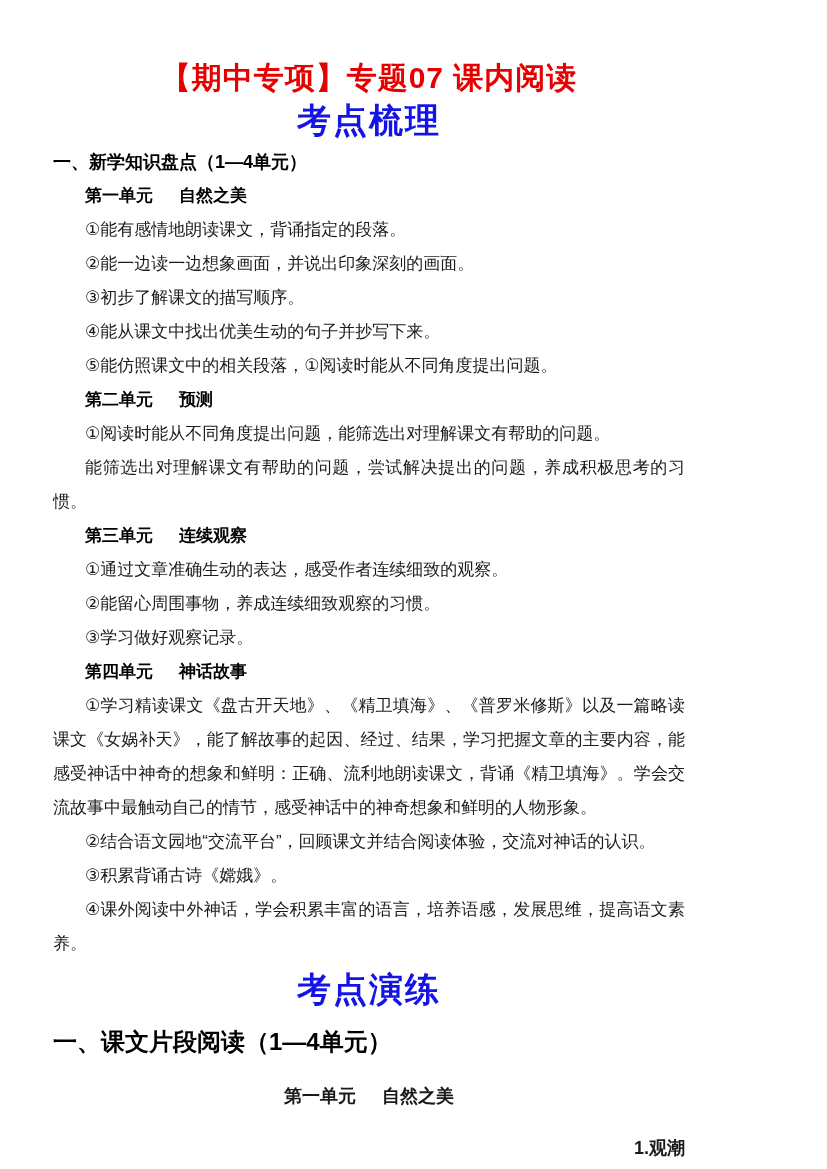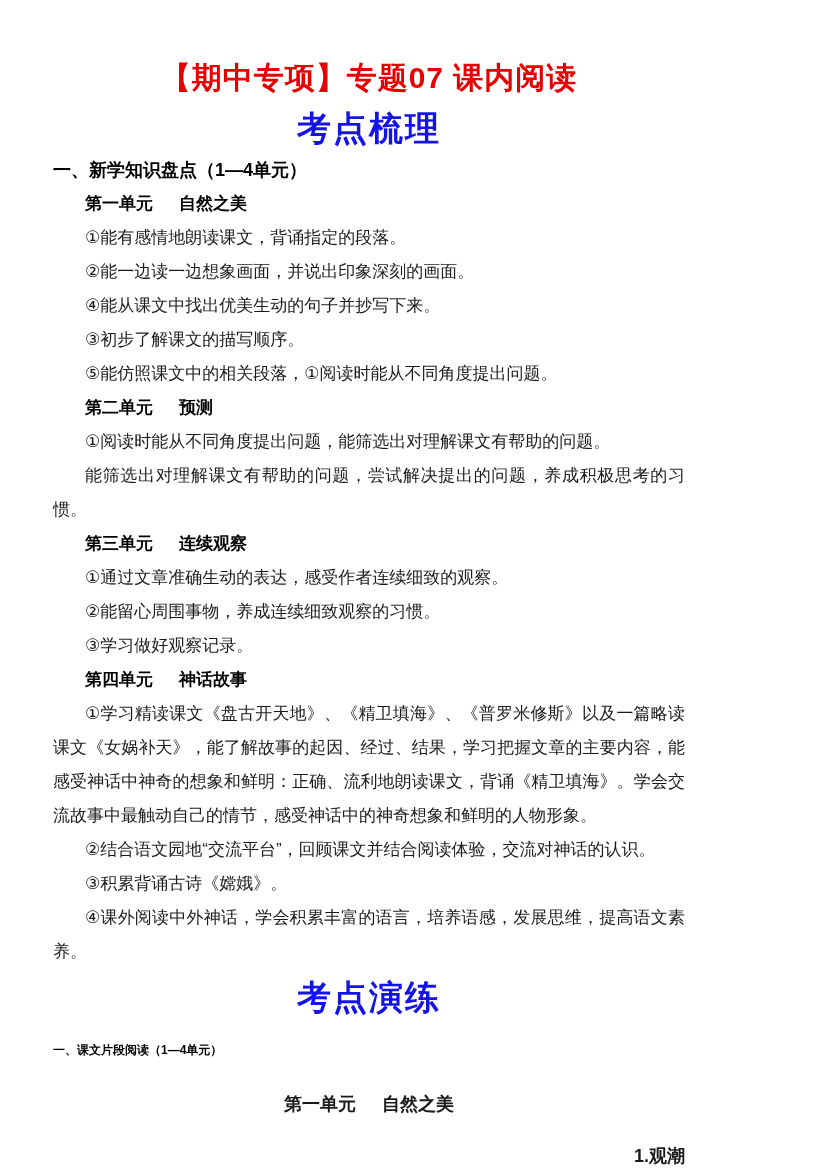--- a/index.html
+++ b/index.html
@@ -27,21 +27,21 @@
     line-height: 40px;
   }
   .big-heading {
     text-align: center;
     font-size: 34px;
     font-weight: bold;
     color: #1414e6;
     letter-spacing: 2px;
     line-height: 44px;
   }
-  .heading-kaodian { margin-top: 8px; }
+  .heading-kaodian { margin-top: 0; }
   .review-body {
     margin-top: 3px;
     font-size: 17px;
     line-height: 34px;
   }
   .outline-heading {
     font-size: 18px;
     font-weight: bold;
     color: #000000;
   }
@@ -54,21 +54,21 @@
   .unit-topic { margin-left: 26px; }
   .item {
     font-size: 17px;
     color: #1a1a1a;
     text-indent: 32px;
     text-align: justify;
   }
   .heading-yanlian { margin-top: 6px; }
   .practice-heading {
     margin-top: 14px;
-    font-size: 12px;
+    font-size: 24px;
     font-weight: bold;
     color: #000000;
     line-height: 34px;
   }
   .centered-unit {
     margin-top: 22px;
     text-align: center;
     font-size: 18px;
     font-weight: bold;
     line-height: 30px;
@@ -90,22 +90,22 @@
 
   <div class="big-heading heading-kaodian">考点梳理</div>
 
   <div class="review-body">
 
     <div class="outline-heading">一、新学知识盘点（1—4单元）</div>
 
     <div class="unit-title"><span>第一单元</span><span class="unit-topic">自然之美</span></div>
     <p class="item">①能有感情地朗读课文，背诵指定的段落。</p>
     <p class="item">②能一边读一边想象画面，并说出印象深刻的画面。</p>
+    <p class="item">③初步了解课文的描写顺序。</p>
     <p class="item">④能从课文中找出优美生动的句子并抄写下来。</p>
-    <p class="item">③初步了解课文的描写顺序。</p>
     <p class="item">⑤能仿照课文中的相关段落，①阅读时能从不同角度提出问题。</p>
 
     <div class="unit-title"><span>第二单元</span><span class="unit-topic">预测</span></div>
     <p class="item">①阅读时能从不同角度提出问题，能筛选出对理解课文有帮助的问题。</p>
     <p class="item">能筛选出对理解课文有帮助的问题，尝试解决提出的问题，养成积极思考的习惯。</p>
 
     <div class="unit-title"><span>第三单元</span><span class="unit-topic">连续观察</span></div>
     <p class="item">①通过文章准确生动的表达，感受作者连续细致的观察。</p>
     <p class="item">②能留心周围事物，养成连续细致观察的习惯。</p>
     <p class="item">③学习做好观察记录。</p>

